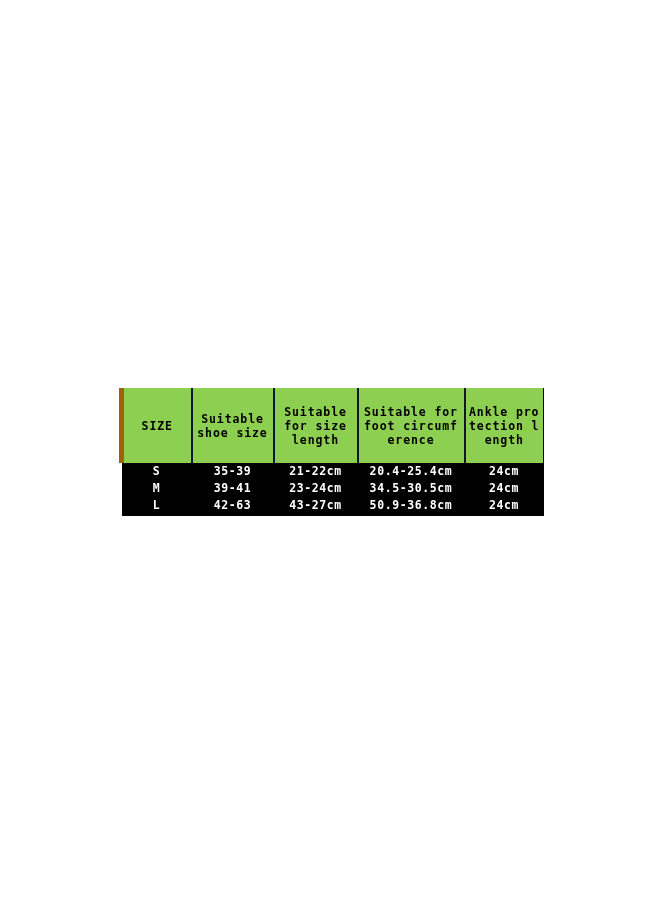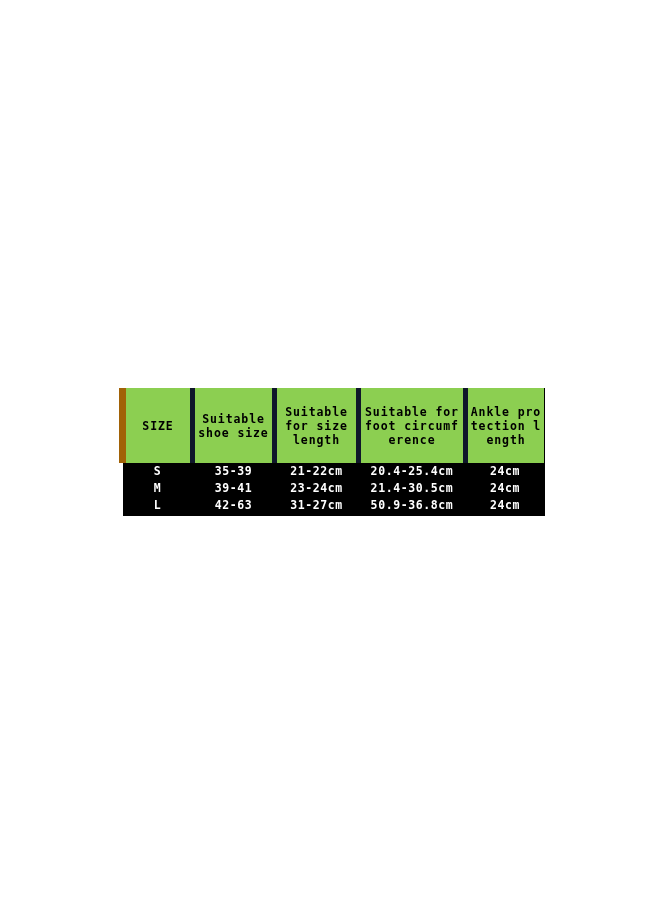--- a/index.html
+++ b/index.html
@@ -42,27 +42,27 @@
     background: #8CCF51;
     color: #000000;
     font-weight: bold;
     font-size: 11.5px;
     line-height: 14px;
     letter-spacing: 0.9px;
     text-align: center;
     vertical-align: middle;
     height: 73px;
     padding: 1px 2px;
-    border-left: 5px solid #0f172a;
+    border-left: 2px solid #0f172a;
     border-right: 1px solid #000000;
     word-break: break-all;
     overflow-wrap: break-word;
   }
   table.size-table th:first-child {
-    border-left: 7px solid #a16207;
+    border-left: 5px solid #a16207;
   }
 
   table.size-table td {
     background: #000000;
     color: #ffffff;
     font-weight: bold;
     font-size: 11.5px;
     line-height: 17px;
     letter-spacing: 0.6px;
     text-align: center;
@@ -103,25 +103,25 @@
         <td>S</td>
         <td>35-39</td>
         <td>21-22cm</td>
         <td>20.4-25.4cm</td>
         <td>24cm</td>
       </tr>
       <tr>
         <td>M</td>
         <td>39-41</td>
         <td>23-24cm</td>
-        <td>21.4-30.5cm</td>
+        <td>34.5-30.5cm</td>
         <td>24cm</td>
       </tr>
       <tr>
         <td>L</td>
         <td>42-63</td>
-        <td>31-27cm</td>
+        <td>43-27cm</td>
         <td>50.9-36.8cm</td>
         <td>24cm</td>
       </tr>
     </tbody>
   </table>
 </div>
 
 </body></html>

